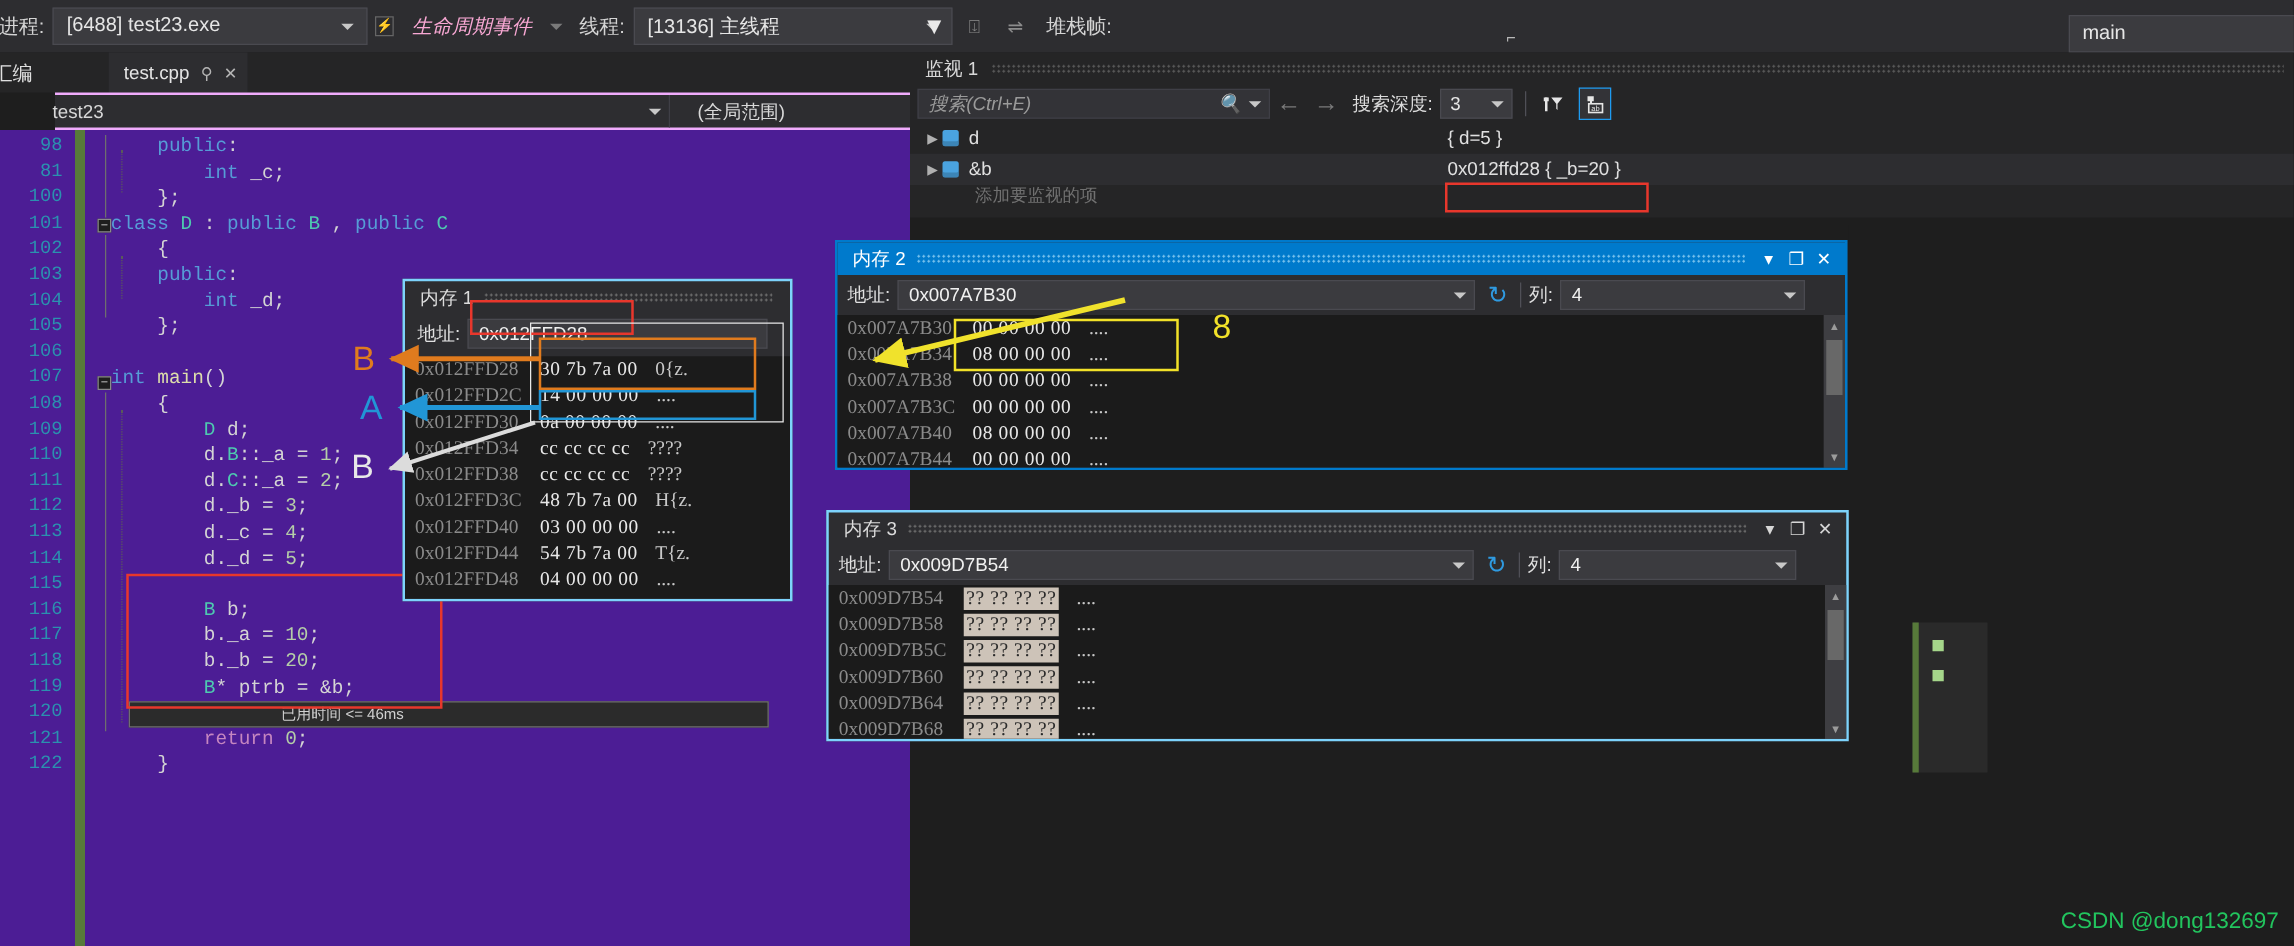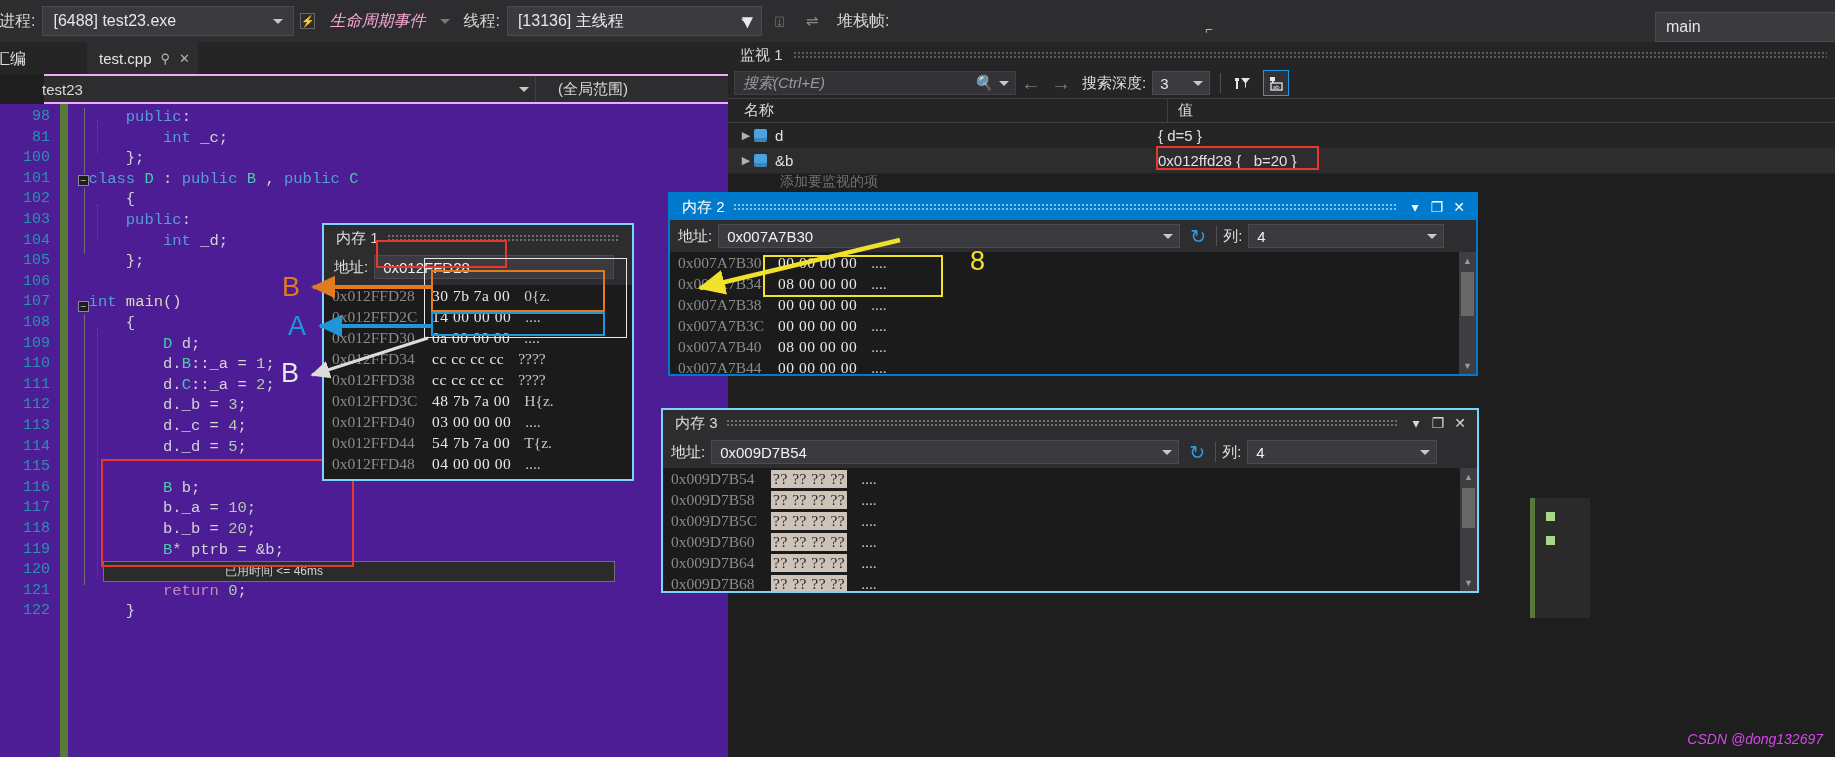--- a/index.html
+++ b/index.html
@@ -192,21 +192,21 @@
   .qq { background: #cdc3b8; color: #2a2a2a; padding: 0 2px; }
 
   .scrollbar-v {
     position: absolute; right: 0; top: 0; bottom: 0; width: 17px; background: #3e3e42;
   }
   .sb-arrow { width: 17px; height: 17px; display:flex; align-items:center; justify-content:center;
               color: #9b9b9b; font-size: 9px; }
   .sb-thumb { position: absolute; left: 2px; width: 13px; background: #686868; }
 
   .watermark {
-    position: absolute; right: 12px; bottom: 10px; color: #d946ef; font-size: 14px; font-style: italic;
+    position: absolute; right: 12px; bottom: 10px; color: #22c55e; font-size: 18px;
   }
 
   
   .rstrip { position: absolute; background: #1e1e1e; }
 </style>
 </head>
 <body>
 
 <div id="root">
 
@@ -358,24 +358,20 @@
       <div class="iconbtn sel" style="margin-left:8px;">
         <svg width="17" height="17" viewBox="0 0 17 17">
           <rect x="2" y="2" width="5" height="4" fill="#e6e6e6"></rect>
           <rect x="4" y="5" width="1.6" height="3" fill="#e6e6e6"></rect>
           <rect x="3" y="8" width="11" height="7" fill="none" stroke="#e6e6e6" stroke-width="1.3"></rect>
           <text x="5" y="13.6" font-size="6" fill="#e6e6e6" font-family="Liberation Sans, sans-serif">ab</text>
         </svg>
       </div>
     </div>
 
-    <div class="grid-head">
-      <div class="gh-name">名称</div>
-      <div class="gh-val">值</div>
-    </div>
 
     <div id="watchrows">
         <div class="wrow">
           <span class="expander">▶</span>
           <span class="wname">
             <span class="cube"></span>
             <span>d</span>
           </span>
           <span class="wval">{ d=5 }</span>
         </div>

